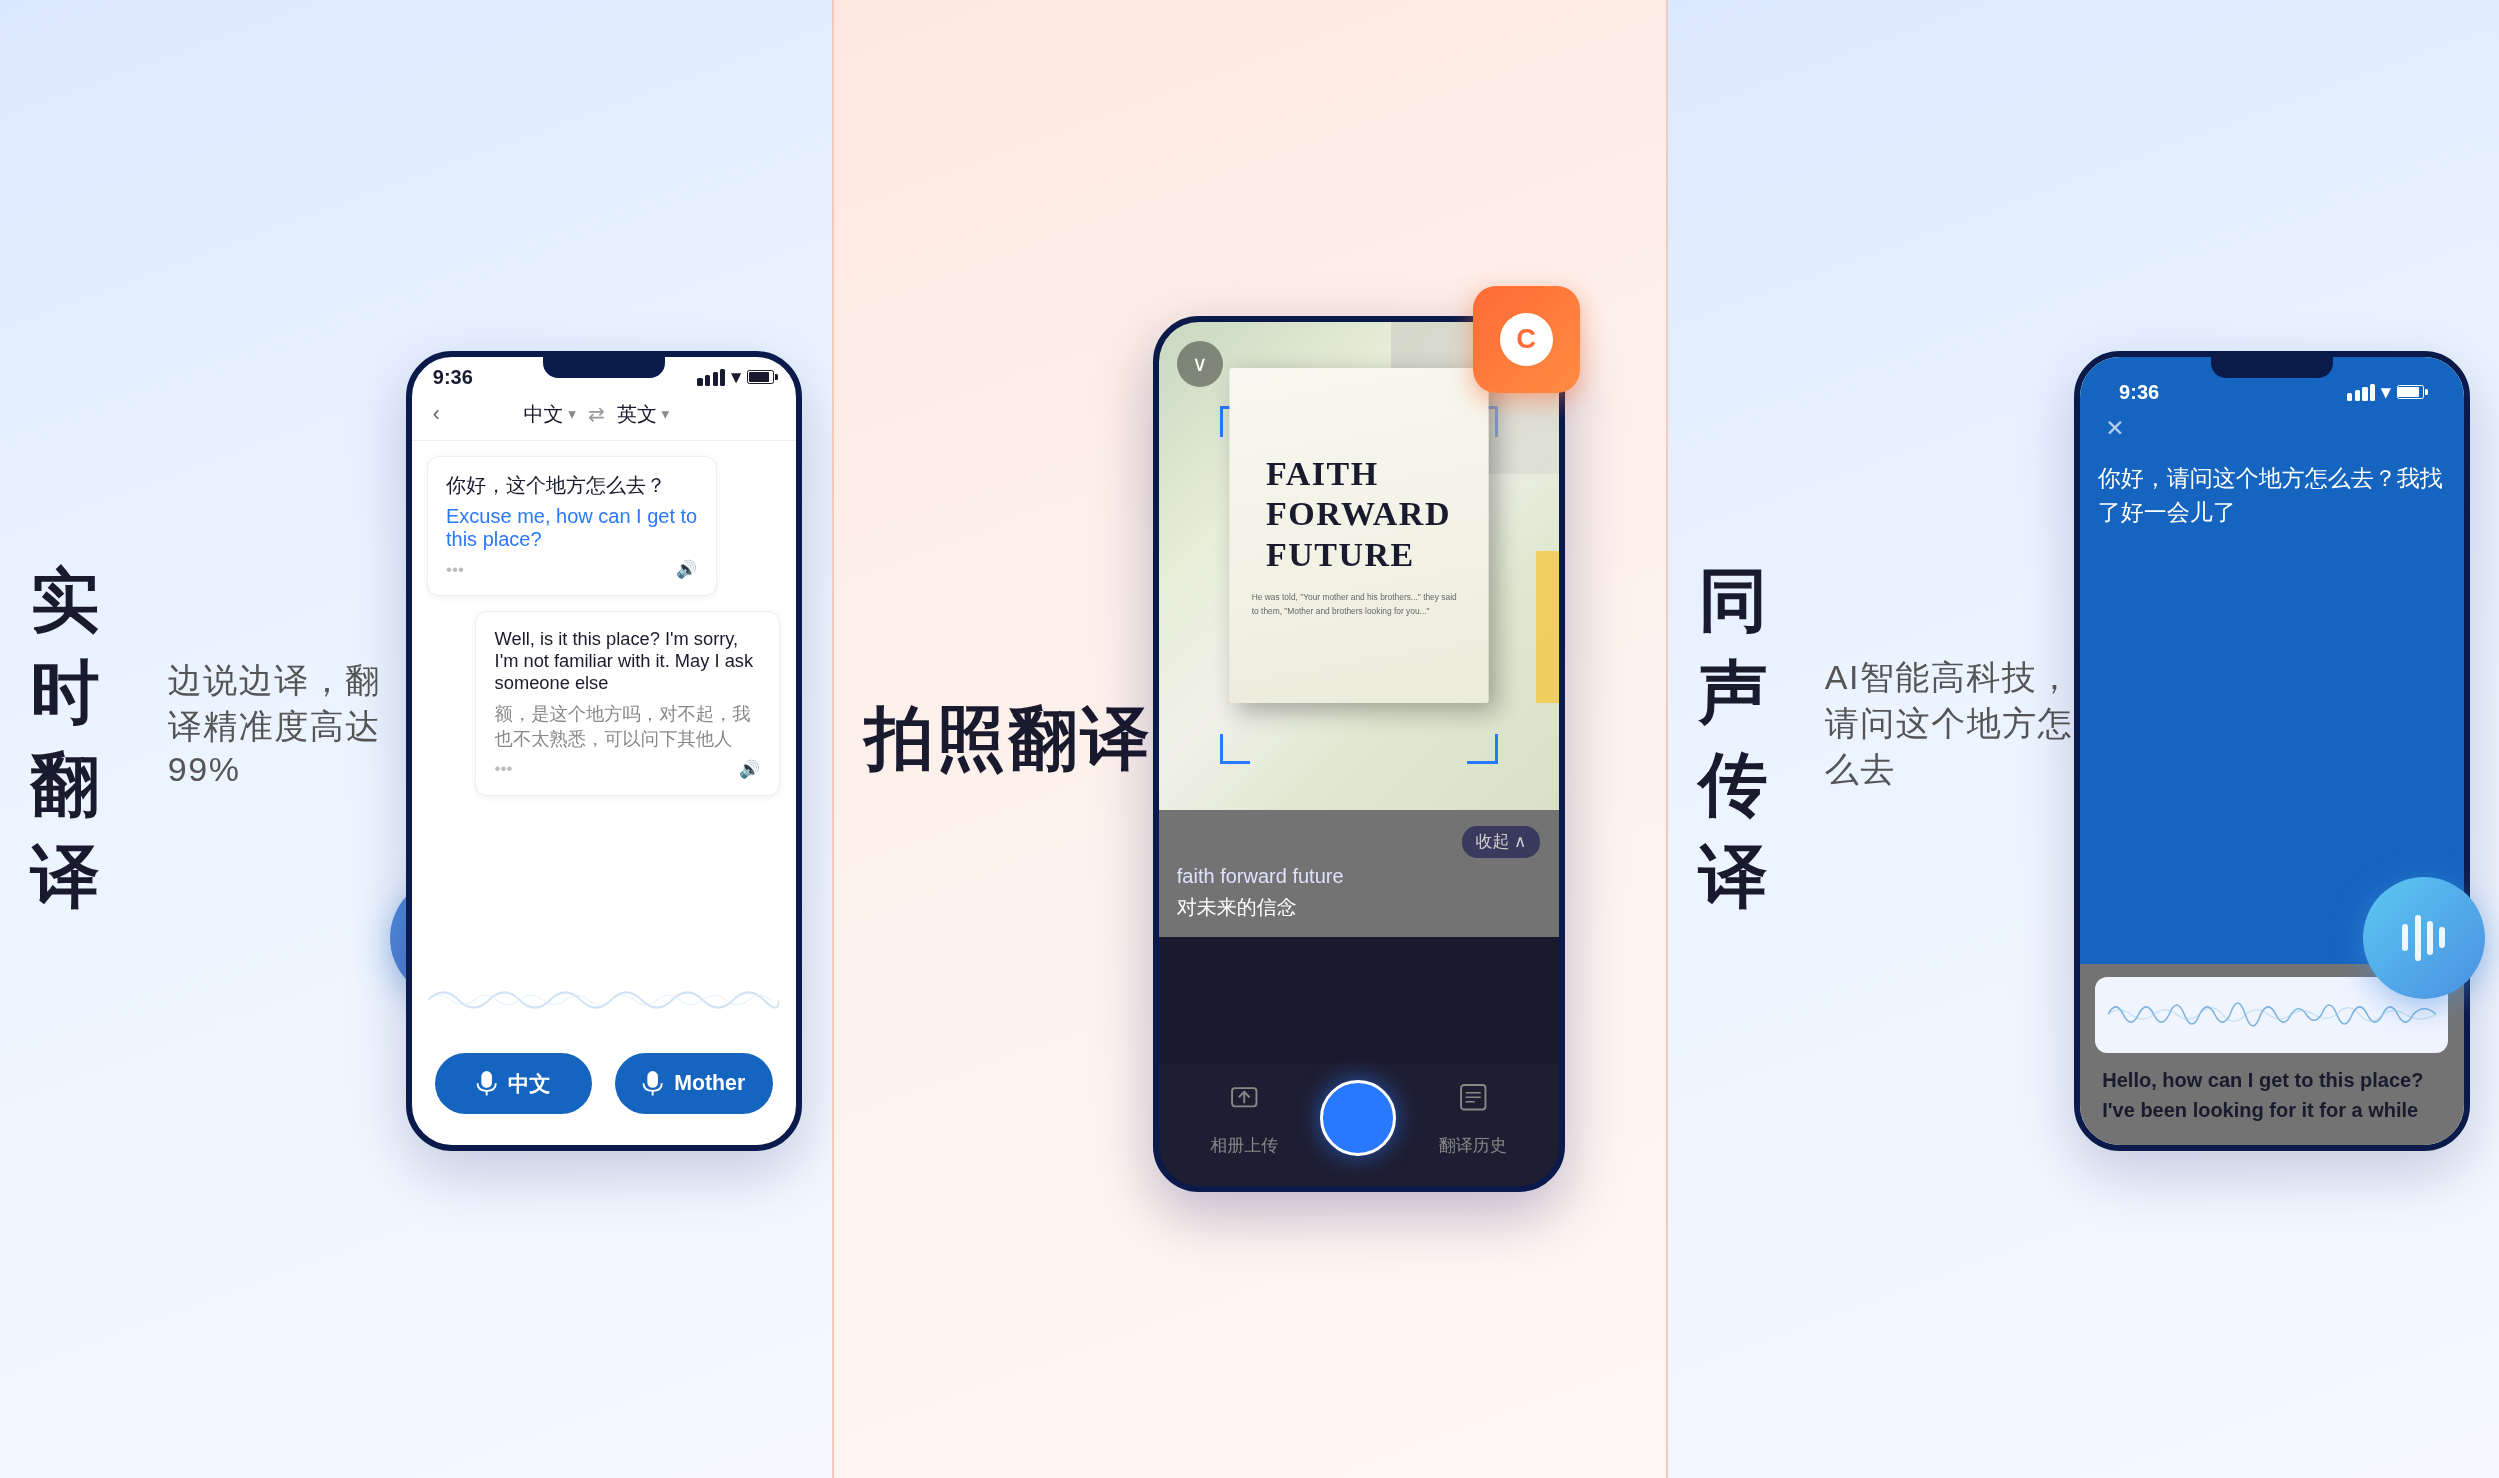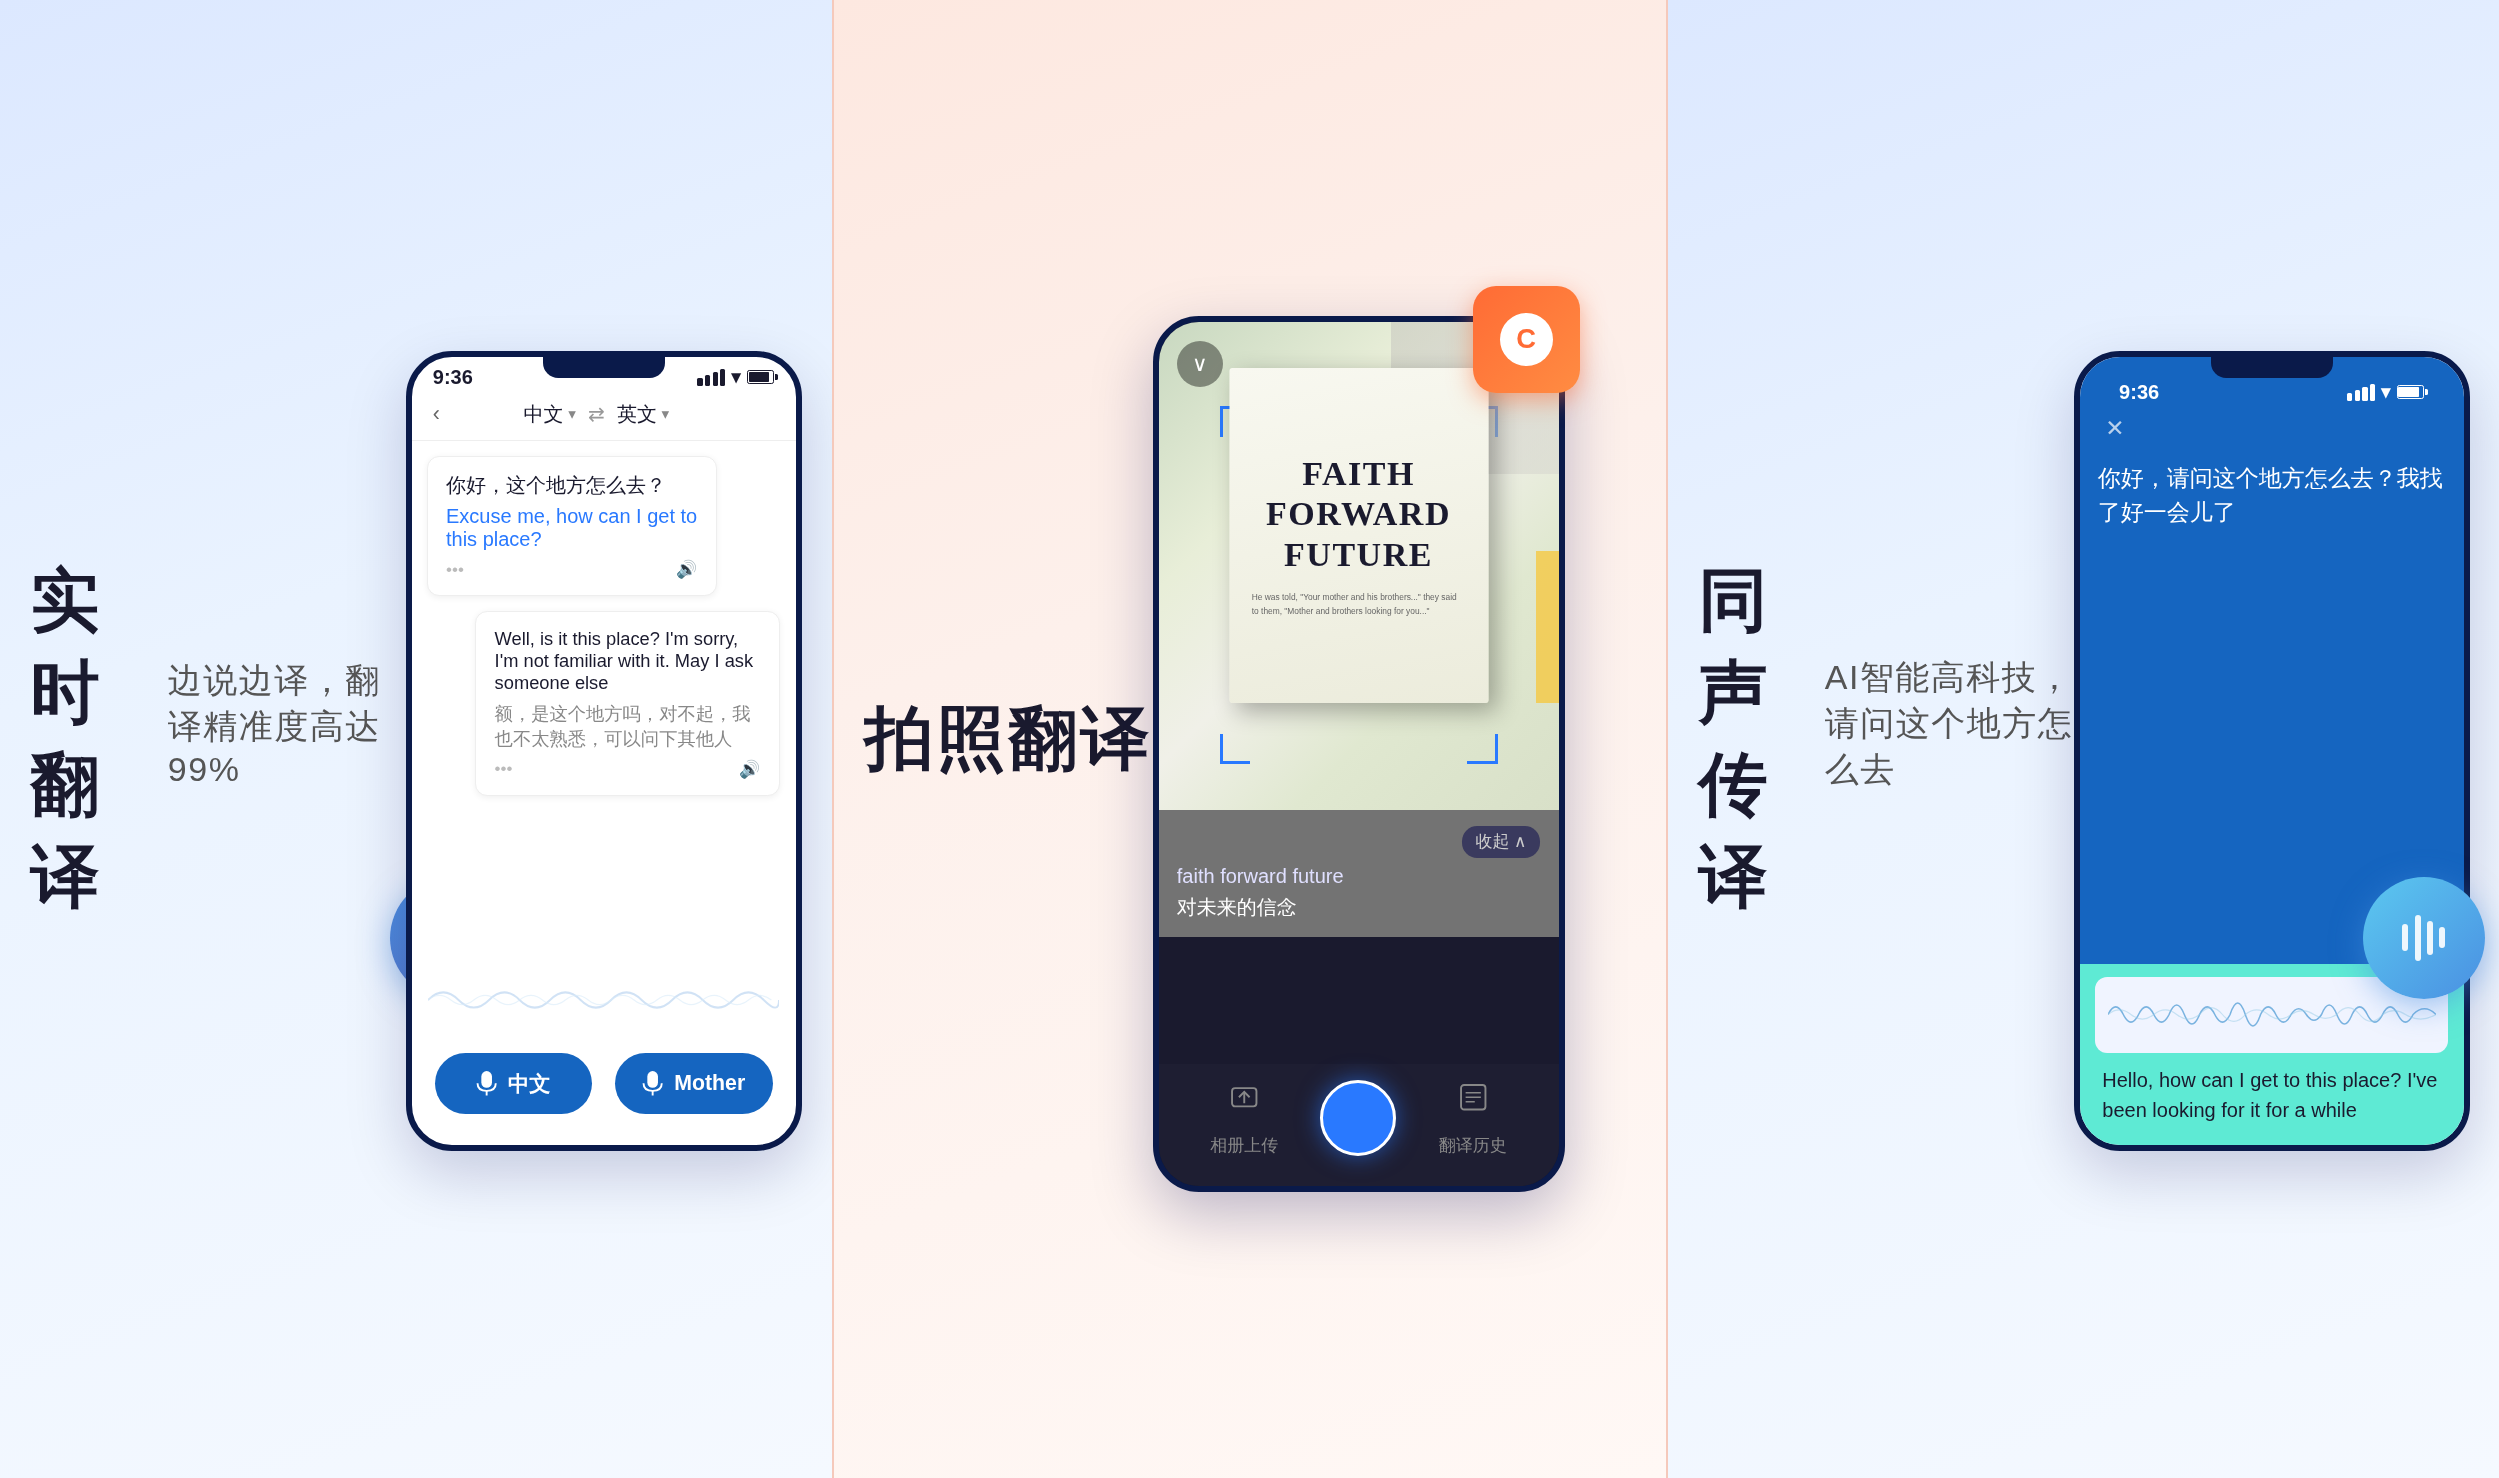--- a/index.html
+++ b/index.html
@@ -262,21 +262,21 @@
       flex-direction: column;
       align-items: center;
       justify-content: center;
       padding: 30.5px 15.2px;
     }
 
     .book-title {
       font-size: 34px;
       font-weight: 900;
       color: #1a1a2e;
-      text-align: center;
+      text-align: left;
       line-height: 1.2;
       letter-spacing: 1.5px;
       font-family: Georgia, serif;
     }
 
     .book-text-small {
       font-size: 10px;
       color: #555;
       margin-top: 15.2px;
       line-height: 1.6;
@@ -425,22 +425,23 @@
     }
 
     .listening-text {
       font-size: 23px;
       color: #fff;
       margin-top: 15.2px;
       line-height: 1.5;
     }
 
     .white-section {
-      background: #5eead4;
+      background: #737373;
       padding: 12.2px 15.2px;
+      font-weight: bold;
     }
 
     .wave-display {
       background: #f0f4ff;
       border-radius: 12.2px;
       height: 76px;
       display: flex;
       align-items: center;
       justify-content: center;
       gap: 3px;

